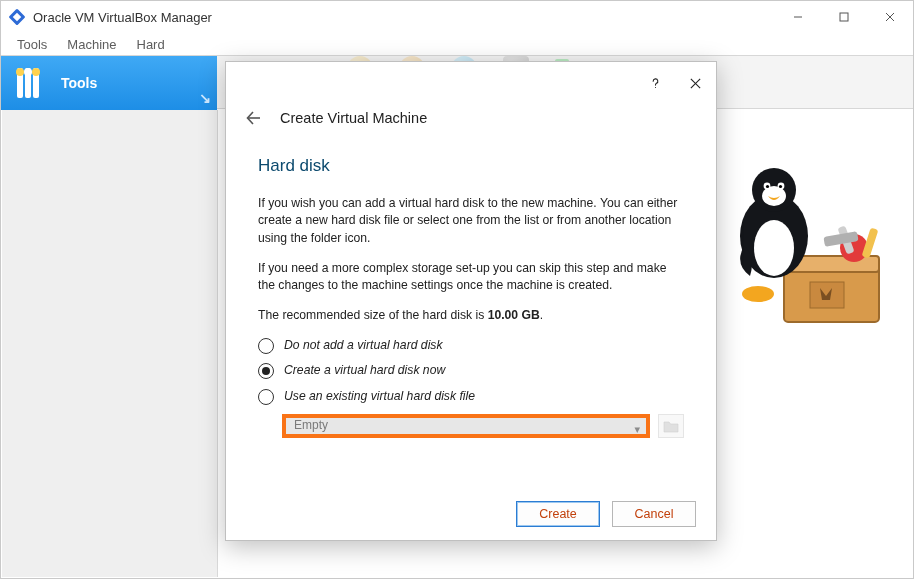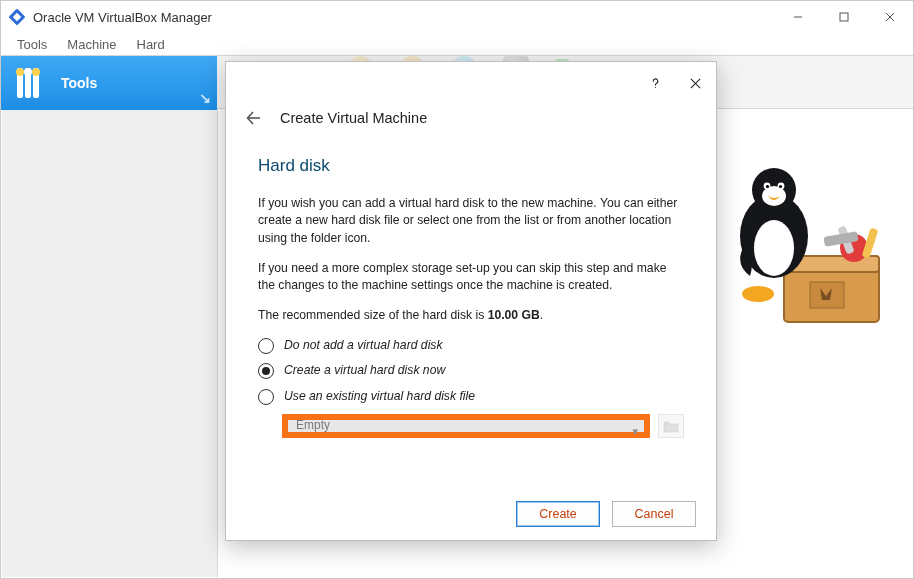--- a/index.html
+++ b/index.html
@@ -70,21 +70,21 @@
   .radio-row { display:flex; align-items:center; gap:10px; margin:8px 0;font-style:italic; }
   .radio {
     width:16px; height:16px; border:1.4px solid #333; border-radius:50%;
     display:flex; align-items:center; justify-content:center; flex:0 0 auto;
   }
   .radio.checked::after { content:""; width:8px; height:8px; border-radius:50%; background:#222; }
   .radio-label { font-size:12.2px; }
 
   .combo-row { display:flex; align-items:center; gap:8px; margin:6px 0 0 24px; }
   .combo {
-    flex:1; height:24px; background:#e7e7e7; border:6px solid #f97316;
+    flex:1; height:24px; background:#e7e7e7; border:4px solid #f97316;
     display:flex; align-items:center; padding:0 8px; color:#7a7a7a; font-size:12px;
     position:relative;
   }
   .combo .caret { position:absolute; right:6px; top:4px; color:#8b8b8b; font-size:11px; }
   .folder-btn {
     width:26px; height:24px; border:1px solid #d0d0d0; background:#f4f4f4;
     display:flex; align-items:center; justify-content:center; opacity:.55;
   }
   .folder-btn svg{ width:16px; height:14px; fill:#c8c8c8; stroke:#aaa; stroke-width:.6; }
 

